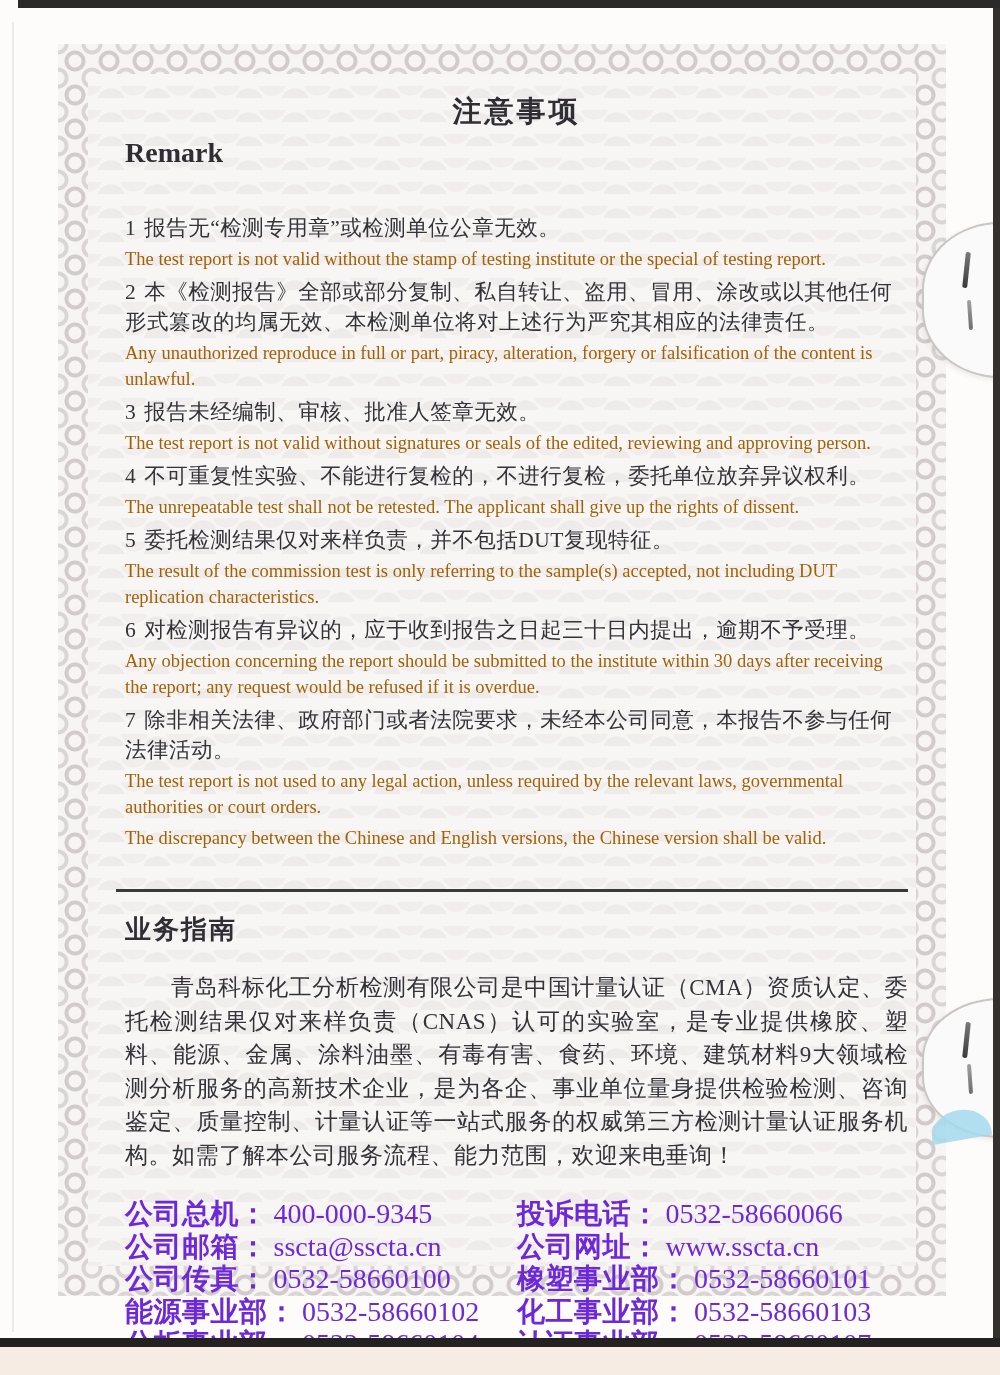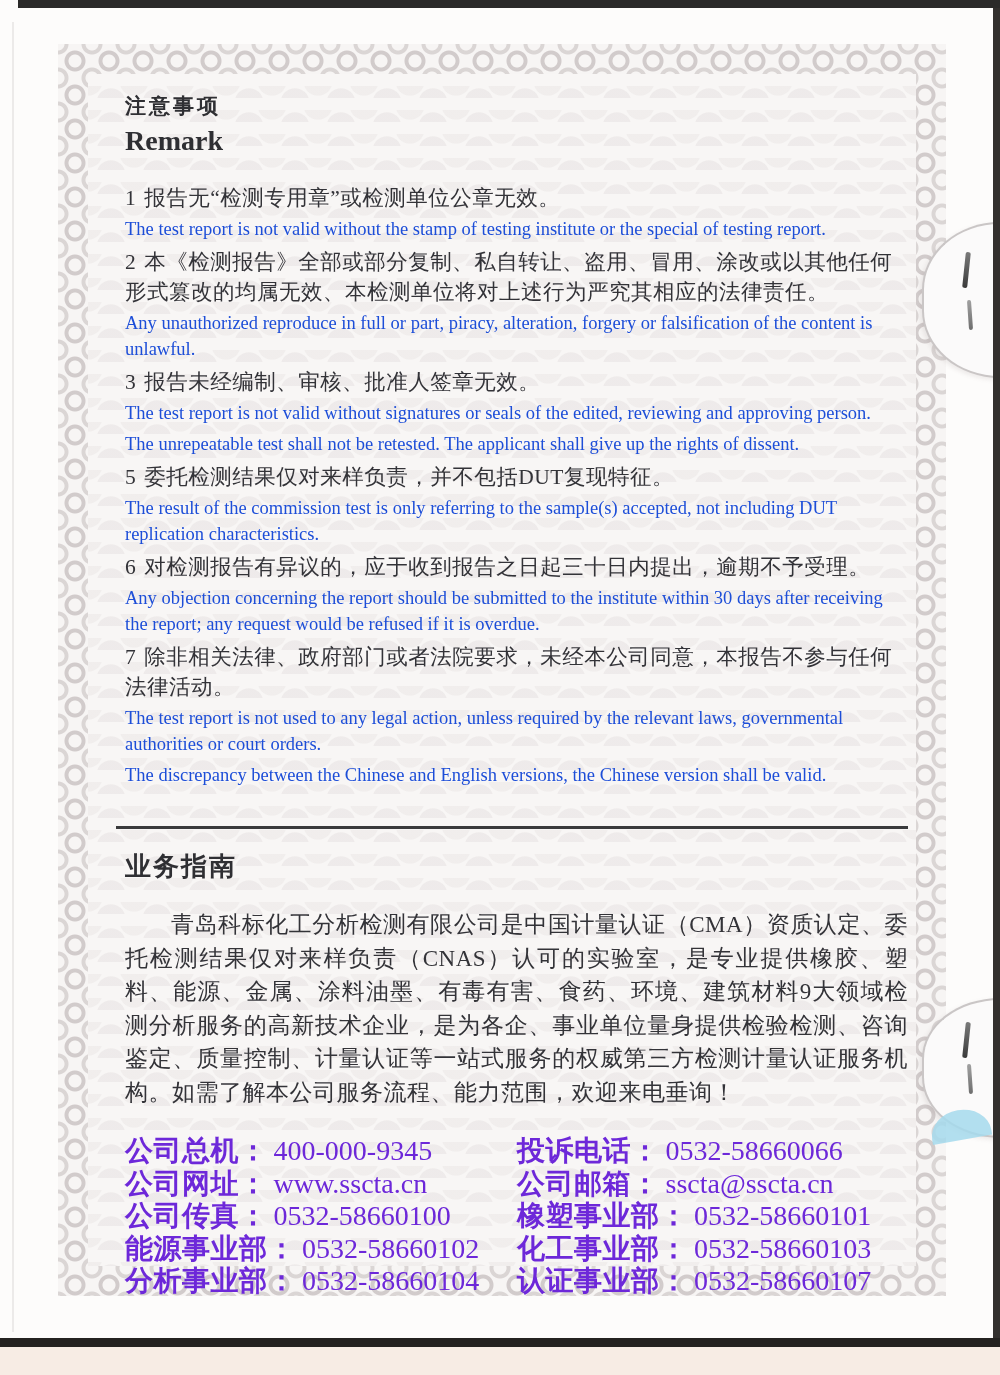--- a/index.html
+++ b/index.html
@@ -51,27 +51,27 @@
   .clip-mark-b { position:absolute; left:44px; top:76px; width:4px; height:30px;
     background:linear-gradient(#8a8a8a,#4a4a4a); border-radius:2px; transform:rotate(-4deg); opacity:.8; }
   .tab-2 .clip-mark-a { top:22px; }
   .tab-2 .clip-mark-b { top:64px; }
   .tab-blue-wedge { position:absolute; left:6px; bottom:-4px; width:60px; height:30px;
     background:#a5d9ec; border-radius:60% 60% 0 0 / 100% 100% 0 0; transform:rotate(-10deg); opacity:.85; }
 
   
   .content { position:absolute; left:125px; top:92px; width:783px; z-index:3; }
 
-  .title-zh { font-size:21px; font-weight:600; letter-spacing:3px; color:#2f2f33; }
+  .title-zh { text-align:center; font-size:29px; font-weight:600; letter-spacing:3px; color:#2f2f33; }
   .title-en { font-size:28px; font-weight:bold; margin-top:5px; color:#2f2f33; }
 
-  .remarks { margin-top:26px; }
+  .remarks { margin-top:44px; }
   .remark-zh { font-size:21.5px; line-height:30px; color:#333338; letter-spacing:.5px; }
   .remark-zh .num { margin-right:8px; }
-  .remark-en { font-size:18.5px; line-height:26px; margin:3px 0 5px; color:#1d4ed8; }
+  .remark-en { font-size:18.5px; line-height:26px; margin:3px 0 5px; color:#a16207; }
 
   .divider { border:none; border-top:3px solid #3a3a3c; width:792px; margin:38px 0 0 -9px; }
 
   .guide-heading { margin-top:20px; font-size:26px; font-weight:600; letter-spacing:2px; color:#2f2f33; }
   .guide-paragraph { margin-top:24px; font-size:23px; line-height:33.5px; text-indent:2em;
     text-align:justify; color:#333338; letter-spacing:.5px; }
 
   .contacts { margin-top:26px; display:grid; grid-template-columns:392px 1fr; }
   .contact-cell { font-size:28px; line-height:32.5px; white-space:nowrap; color:#6d28d9; }
   .contact-label { font-weight:600; letter-spacing:.5px; }
@@ -112,20 +112,21 @@
     </div>
     <div>
       <div class="remark-zh"><span class="num">2</span><span>本《检测报告》全部或部分复制、私自转让、盗用、冒用、涂改或以其他任何形式篡改的均属无效、本检测单位将对上述行为严究其相应的法律责任。</span></div>
       <div class="remark-en">Any unauthorized reproduce in full or part, piracy, alteration, forgery or falsification of the content is unlawful.</div>
     </div>
     <div>
       <div class="remark-zh"><span class="num">3</span><span>报告未经编制、审核、批准人签章无效。</span></div>
       <div class="remark-en">The test report is not valid without signatures or seals of the edited, reviewing and approving person.</div>
     </div>
     <div>
+      <div class="remark-zh"><span class="num">4</span><span>不可重复性实验、不能进行复检的，不进行复检，委托单位放弃异议权利。</span></div>
       <div class="remark-en">The unrepeatable test shall not be retested. The applicant shall give up the rights of dissent.</div>
     </div>
     <div>
       <div class="remark-zh"><span class="num">5</span><span>委托检测结果仅对来样负责，并不包括DUT复现特征。</span></div>
       <div class="remark-en">The result of the commission test is only referring to the sample(s) accepted, not including DUT replication characteristics.</div>
     </div>
     <div>
       <div class="remark-zh"><span class="num">6</span><span>对检测报告有异议的，应于收到报告之日起三十日内提出，逾期不予受理。</span></div>
       <div class="remark-en">Any objection concerning the report should be submitted to the institute within 30 days after receiving the report; any request would be refused if it is overdue.</div>
     </div>
@@ -139,22 +140,22 @@
   </div>
 
   <hr class="divider">
 
   <div class="guide-heading">业务指南</div>
   <div class="guide-paragraph">青岛科标化工分析检测有限公司是中国计量认证（CMA）资质认定、委托检测结果仅对来样负责（CNAS）认可的实验室，是专业提供橡胶、塑料、能源、金属、涂料油墨、有毒有害、食药、环境、建筑材料9大领域检测分析服务的高新技术企业，是为各企、事业单位量身提供检验检测、咨询鉴定、质量控制、计量认证等一站式服务的权威第三方检测计量认证服务机构。如需了解本公司服务流程、能力范围，欢迎来电垂询！</div>
 
   <div class="contacts">
     <div class="contact-cell"><span class="contact-label">公司总机：</span><span class="contact-value">400-000-9345</span></div>
     <div class="contact-cell"><span class="contact-label">投诉电话：</span><span class="contact-value">0532-58660066</span></div>
+    <div class="contact-cell"><span class="contact-label">公司邮箱：</span><span class="contact-value">sscta@sscta.cn</span></div>
     <div class="contact-cell"><span class="contact-label">公司网址：</span><span class="contact-value">www.sscta.cn</span></div>
-    <div class="contact-cell"><span class="contact-label">公司邮箱：</span><span class="contact-value">sscta@sscta.cn</span></div>
     <div class="contact-cell"><span class="contact-label">公司传真：</span><span class="contact-value">0532-58660100</span></div>
     <div class="contact-cell"><span class="contact-label">橡塑事业部：</span><span class="contact-value">0532-58660101</span></div>
     <div class="contact-cell"><span class="contact-label">能源事业部：</span><span class="contact-value">0532-58660102</span></div>
     <div class="contact-cell"><span class="contact-label">化工事业部：</span><span class="contact-value">0532-58660103</span></div>
     <div class="contact-cell"><span class="contact-label">分析事业部：</span><span class="contact-value">0532-58660104</span></div>
     <div class="contact-cell"><span class="contact-label">认证事业部：</span><span class="contact-value">0532-58660107</span></div>
   </div>
 
 </div>
 

